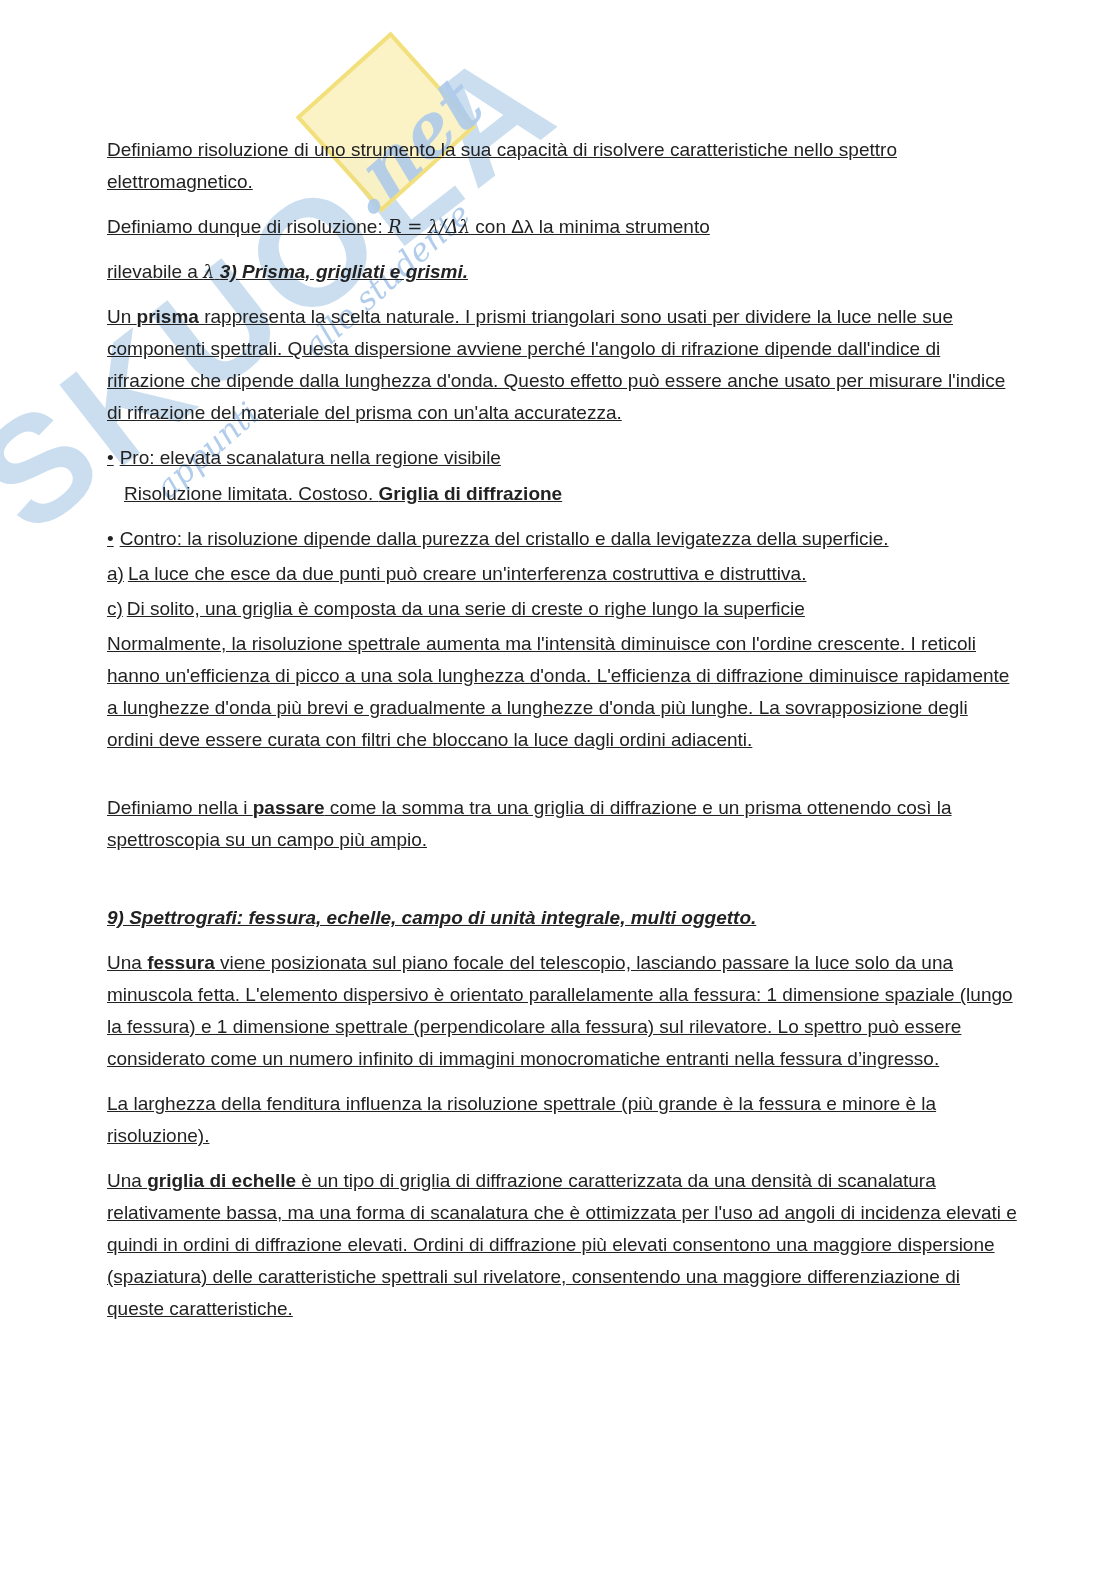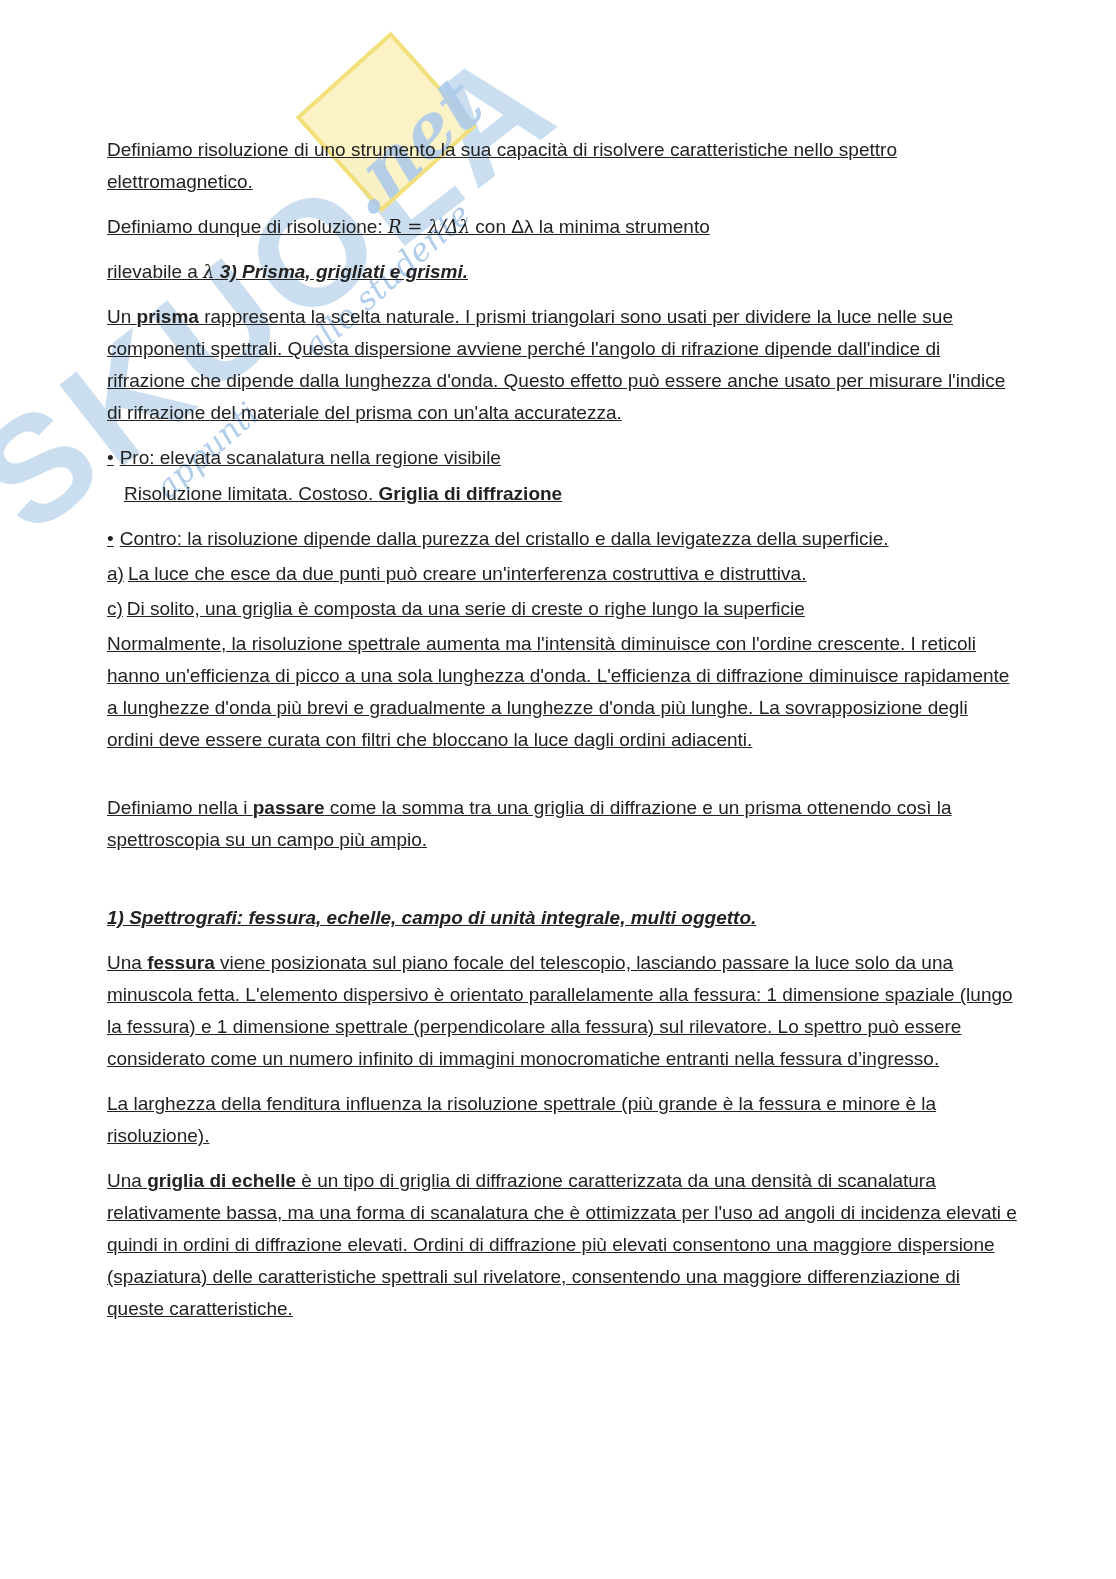--- a/index.html
+++ b/index.html
@@ -93,17 +93,17 @@
     <div class="block p"><span>Definiamo dunque di risoluzione: </span><span class="s-m">R = λ/Δλ</span><span> con Δλ la minima strumento</span></div>
     <div class="block p"><span>rilevabile a </span><span class="s-m">λ</span><span> </span><span class="s-b s-i">3) Prisma, grigliati e grismi.</span></div>
     <div class="block p"><span>Un </span><span class="s-b">prisma</span><span> rappresenta la scelta naturale. I prismi triangolari sono usati per dividere la luce nelle sue componenti spettrali. Questa dispersione avviene perché l'angolo di rifrazione dipende dall'indice di rifrazione che dipende dalla lunghezza d'onda. Questo effetto può essere anche usato per misurare l'indice di rifrazione del materiale del prisma con un'alta accuratezza.</span></div>
     <div class="block bullet"><span class="marker">•</span><span>Pro: elevata scanalatura nella regione visibile</span></div>
     <div class="block p-indent"><span>Risoluzione limitata. Costoso. </span><span class="s-b">Griglia di diffrazione</span></div>
     <div class="block bullet"><span class="marker">•</span><span>Contro: la risoluzione dipende dalla purezza del cristallo e dalla levigatezza della superficie.</span></div>
     <div class="block alpha"><span class="marker">a)</span><span>La luce che esce da due punti può creare un'interferenza costruttiva e distruttiva.</span></div>
     <div class="block alpha"><span class="marker">c)</span><span>Di solito, una griglia è composta da una serie di creste o righe lungo la superficie</span></div>
     <div class="block p"><span>Normalmente, la risoluzione spettrale aumenta ma l'intensità diminuisce con l'ordine crescente. I reticoli hanno un'efficienza di picco a una sola lunghezza d'onda. L'efficienza di diffrazione diminuisce rapidamente a lunghezze d'onda più brevi e gradualmente a lunghezze d'onda più lunghe. La sovrapposizione degli ordini deve essere curata con filtri che bloccano la luce dagli ordini adiacenti.</span></div>
     <div class="block p gap-large"><span>Definiamo nella i </span><span class="s-b">passare</span><span> come la somma tra una griglia di diffrazione e un prisma ottenendo così la spettroscopia su un campo più ampio.</span></div>
-    <div class="block heading gap-xlarge"><span class="s-b s-i">1) Spettrografi: fessura, echelle, campo di unità integrale, multi oggetto.</span></div>
+    <div class="block heading gap-xlarge"><span class="s-b s-i">9) Spettrografi: fessura, echelle, campo di unità integrale, multi oggetto.</span></div>
     <div class="block p"><span>Una </span><span class="s-b">fessura</span><span> viene posizionata sul piano focale del telescopio, lasciando passare la luce solo da una minuscola fetta. L'elemento dispersivo è orientato parallelamente alla fessura: 1 dimensione spaziale (lungo la fessura) e 1 dimensione spettrale (perpendicolare alla fessura) sul rilevatore. Lo spettro può essere considerato come un numero infinito di immagini monocromatiche entranti nella fessura d’ingresso.</span></div>
     <div class="block p"><span>La larghezza della fenditura influenza la risoluzione spettrale (più grande è la fessura e minore è la risoluzione).</span></div>
     <div class="block p"><span>Una </span><span class="s-b">griglia di echelle</span><span> è un tipo di griglia di diffrazione caratterizzata da una densità di scanalatura relativamente bassa, ma una forma di scanalatura che è ottimizzata per l'uso ad angoli di incidenza elevati e quindi in ordini di diffrazione elevati. Ordini di diffrazione più elevati consentono una maggiore dispersione (spaziatura) delle caratteristiche spettrali sul rivelatore, consentendo una maggiore differenziazione di queste caratteristiche.</span></div>
   </main>
 
 </body></html>

